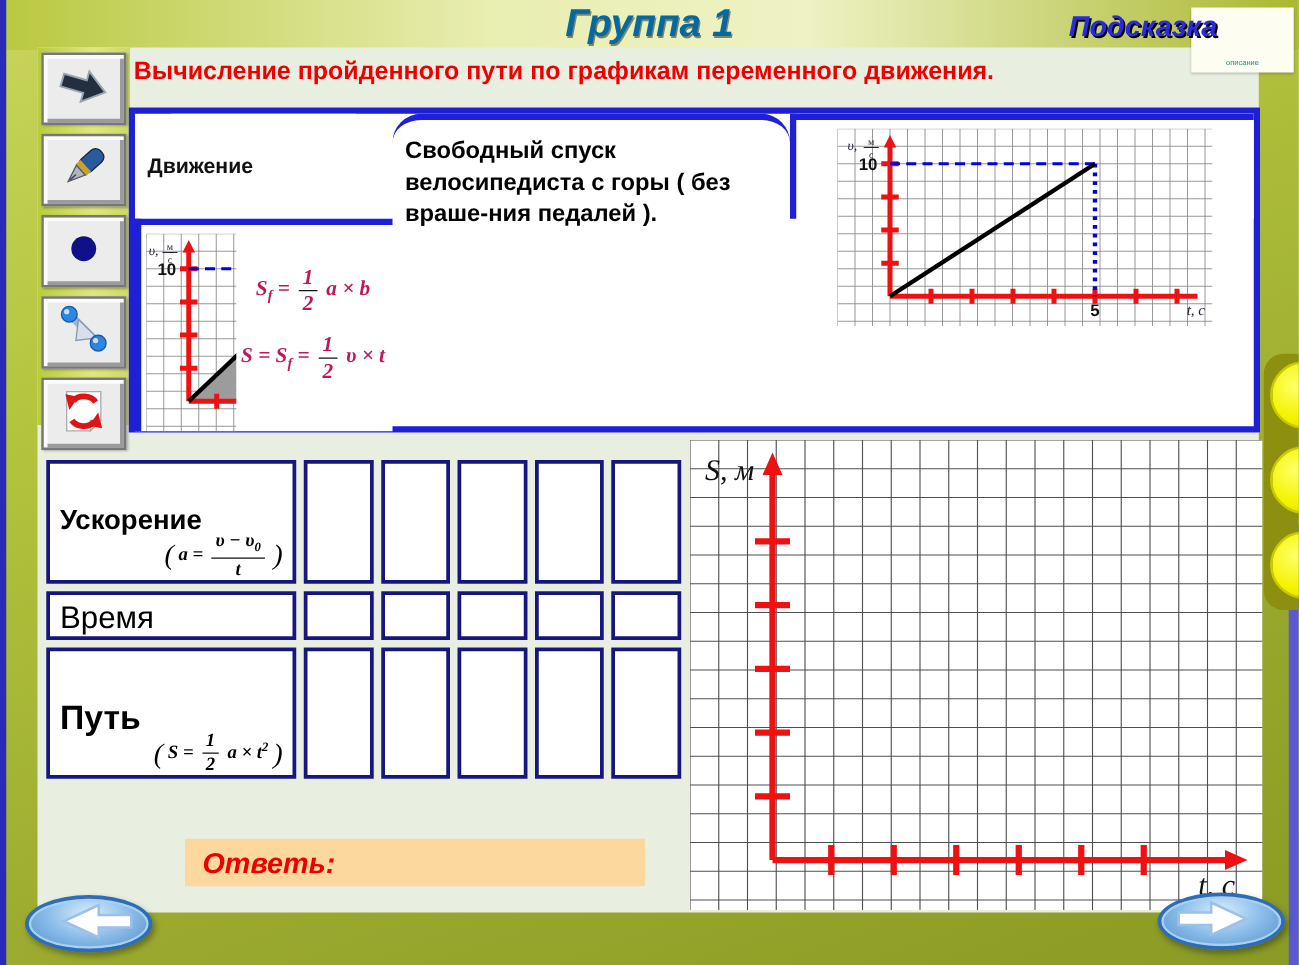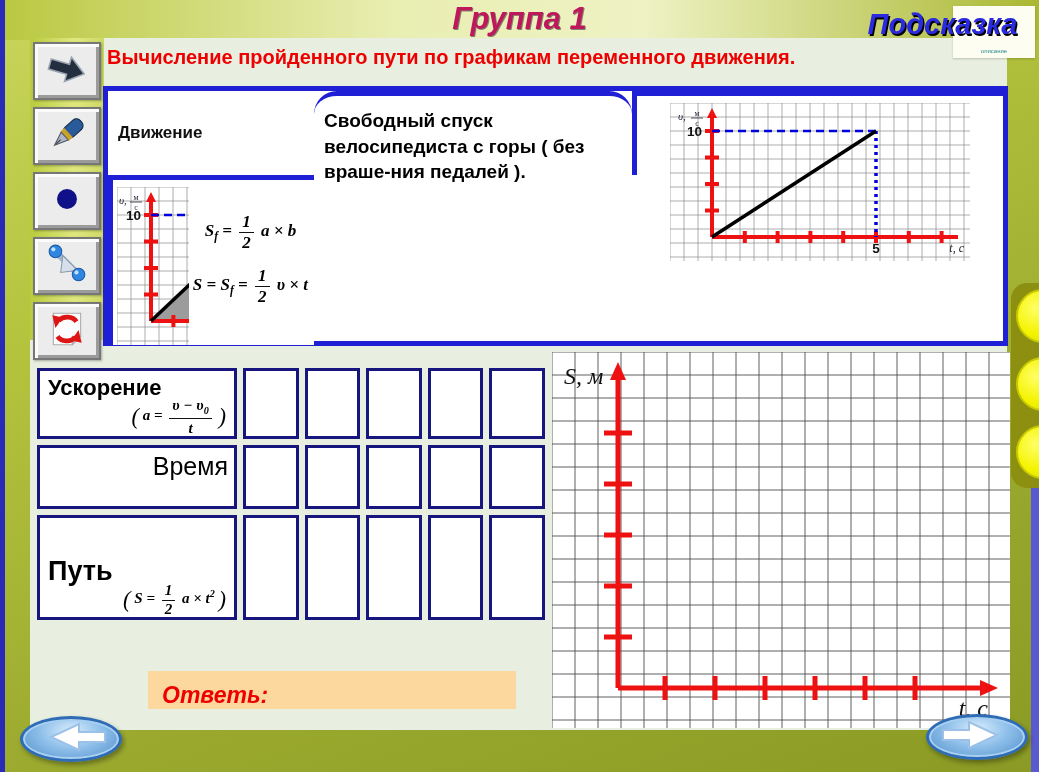--- a/index.html
+++ b/index.html
@@ -9,26 +9,26 @@
     background:linear-gradient(160deg,#c8d55c 0%,#b4c43e 30%,#9aa92e 70%,#8a9a24 100%);
   }
   .top-band{position:absolute;left:0;top:0;width:1039px;height:40px;
     background:linear-gradient(90deg,#b9c840 0%,#e9eeb2 38%,#eef2c4 62%,#aab832 100%);}
   .edge-left{position:absolute;left:0;top:0;width:5px;height:772px;background:#2a2ab8;}
   .edge-right{position:absolute;left:1031px;top:420px;width:8px;height:352px;background:#5a5ad0;}
   .panel{position:absolute;left:30px;top:38px;width:977px;height:692px;background:#e8efe1;}
   .toolbar-strip{position:absolute;left:30px;top:38px;width:74px;height:302px;
     background:linear-gradient(90deg,#b9cb3e,#dfe87f 60%,#cdd964);}
   .page-title{position:absolute;left:0;top:1px;width:1039px;text-align:center;z-index:5;
-    font-size:31px;font-weight:bold;font-style:italic;color:#be185d;text-shadow:1px 1px 0 rgba(0,0,0,.45);}
+    font-size:31px;font-weight:bold;font-style:italic;color:#0369a1;text-shadow:1px 1px 0 rgba(0,0,0,.45);}
   .hint-note{position:absolute;left:953px;top:6px;width:82px;height:52px;background:#fdfdf2;z-index:4;
     box-shadow:0 1px 2px rgba(0,0,0,.2);display:flex;align-items:flex-end;justify-content:center;}
   .hint-note span{font-size:6px;color:#2a8a8a;padding-bottom:4px;}
-  .hint-link{position:absolute;left:855px;top:8px;width:175px;z-index:6;text-align:center;cursor:pointer;
-    font-size:29px;font-weight:bold;font-style:italic;color:#2a2ae0;text-shadow:1.5px 1.5px 0 #000;}
+  .hint-link{position:absolute;left:855px;top:8px;width:175px;z-index:6;cursor:pointer;
+    font-size:23px;font-weight:bold;font-style:italic;color:#2a2ae0;text-shadow:1.5px 1.5px 0 #000;}
   .heading{position:absolute;left:107px;top:46px;width:860px;z-index:3;
     font-size:20px;font-weight:bold;color:#ee0000;}
 
   
   .toolbar{position:absolute;left:33px;top:42px;z-index:6;}
   .tool{width:64px;height:54px;margin-bottom:7px;background:#ececec;border:2px solid #777;
     box-shadow:inset 3px 3px 0 #fbfbfb,inset -3px -3px 0 #9b9b9b,1px 1px 2px rgba(0,0,0,.3);
     display:flex;align-items:center;justify-content:center;cursor:pointer;}
 
   
@@ -40,41 +40,41 @@
   .bt{border-top:5px solid #1f1fd6;}
   .mt-h{font-weight:bold;font-size:17px;color:#111;line-height:1.3;display:flex;align-items:center;}
   .h-left{padding-left:10px;border-radius:30px;}
   .h-center{justify-content:center;text-align:center;padding:4px 8px;}
   .movement{font-weight:bold;font-size:19px;color:#000;padding:12px 4px 4px 10px;line-height:1.35;border-radius:23px;}
   .graph-wrap{display:flex;align-items:flex-start;justify-content:center;padding-top:7px;}
   .col3-wrap{display:flex;align-items:flex-start;padding-top:7px;}
 
   
   .formula-block{flex:1;padding:26px 6px 0 4px;font-family:"Liberation Serif",serif;
-    font-style:italic;font-weight:bold;font-size:17px;color:#000000;text-align:center;}
+    font-style:italic;font-weight:bold;font-size:17px;color:#be185d;text-align:center;}
   .fline{margin-bottom:16px;white-space:nowrap;}
   .frac{display:inline-flex;flex-direction:column;align-items:center;vertical-align:middle;line-height:1;margin:0 3px;}
   .frac .fr-num{border-bottom:1.6px solid #111;padding:0 3px 1.5px;}
   .frac .fr-den{padding-top:1.5px;}
   sub{font-size:.68em;} sup{font-size:.68em;}
   .paren{font-size:1.5em;font-weight:normal;vertical-align:middle;}
 
   
   .answer-table{position:absolute;left:37px;top:368px;width:508px;height:252px;z-index:3;
     display:grid;grid-template-columns:200px repeat(5,1fr);grid-template-rows:repeat(3,1fr);gap:6px;}
   .at-cell{background:#fff;border:3px solid #16167e;box-sizing:border-box;}
   .at-label{padding:4px 6px 0 8px;color:#000;}
-  .lbl-big{font-size:22px;font-weight:bold;line-height:1.15;}
-  .lbl-plain{font-size:25px;font-weight:normal;text-align:right;}
+  .lbl-big{font-size:22px;font-weight:bold;line-height:1.15;margin-top:28px;}
+  .lbl-plain{font-size:25px;font-weight:normal;}
   .lbl-path{font-size:27px;font-weight:bold;line-height:1.0;margin-top:36px;}
   .at-formula{font-family:"Liberation Serif",serif;font-style:italic;font-weight:bold;font-size:15px;
     text-align:right;padding-right:2px;margin-top:-2px;white-space:nowrap;}
 
   .answer-bar{position:absolute;left:148px;top:671px;width:368px;height:38px;background:#fcd89e;z-index:3;
-    display:flex;align-items:flex-end;cursor:pointer;}
+    display:flex;align-items:center;cursor:pointer;}
   .answer-bar span{font-size:23px;font-weight:bold;font-style:italic;color:#ee0000;padding-left:14px;}
 
   .big-chart{position:absolute;left:552px;top:352px;z-index:3;}
 
   
   .side-tabs{position:absolute;left:1011px;top:283px;width:28px;height:205px;background:#8c8f10;
     border-radius:16px 0 0 16px;z-index:7;}
   .tab-dot{position:absolute;left:5px;width:54px;height:54px;border-radius:50%;cursor:pointer;
     background:radial-gradient(circle at 35% 35%,#ffff66 0%,#f4f300 55%,#d8d800 100%);
     border:2px solid #c9c900;box-sizing:border-box;}

